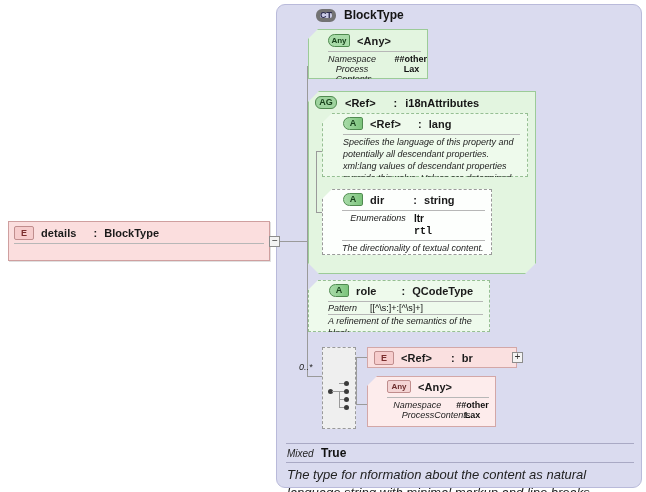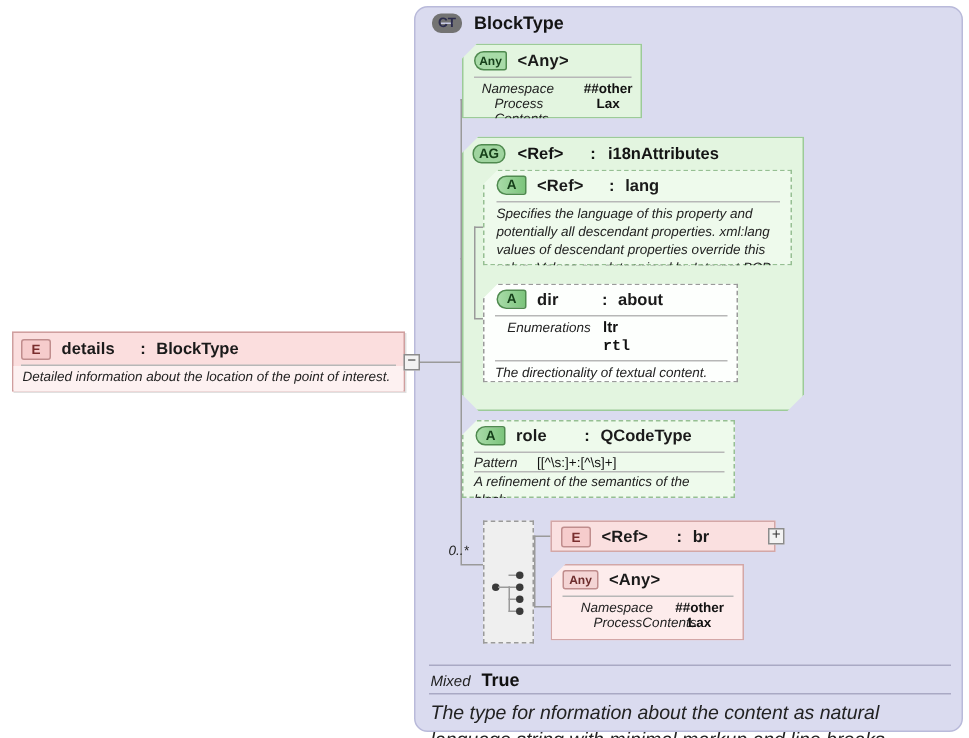--- a/index.html
+++ b/index.html
@@ -15,22 +15,22 @@
     background:#dadbef;border:1px solid #b9bada;border-radius:9px;
     box-sizing:border-box;
   }
 
   
   .badge{
     display:inline-flex;align-items:center;justify-content:center;
     font-size:9px;font-weight:bold;line-height:1;
     box-sizing:border-box;vertical-align:middle;
   }
-  .badge-ct{width:20px;height:13px;border:6px solid #737373;border-radius:6px;
-            background:#c9cbe6;color:#2c2c4e;}
+  .badge-ct{width:20px;height:13px;border:4px solid #737373;border-radius:6px;
+            background:#c9cbe6;color:#2c2c4e;margin-left:28px;}
   .badge-ag{width:22px;height:13px;border:1px solid #4f8a4f;border-radius:6px 6px 6px 6px;
             background:#9fd49f;color:#17401a;}
   .badge-a{width:20px;height:13px;border:1px solid #4f8a4f;border-radius:7px 2px 2px 7px;
            background:linear-gradient(to right,#a8dba8 0%,#7cc47c 100%);color:#16401a;}
   .badge-any-g{width:22px;height:13px;border:1px solid #4f8a4f;border-radius:7px 2px 2px 7px;
            background:#a8dba8;color:#16401a;font-size:8px;}
   .badge-any-r{width:24px;height:13px;border:1px solid #c08d8d;border-radius:2px;
            background:#f4d4d4;color:#6d2d2d;font-size:8px;}
   .badge-e{width:20px;height:14px;border:1px solid #c08d8d;border-radius:2px;
            background:#f6cccc;color:#7a2e2e;}
@@ -48,21 +48,21 @@
 
   
   .g-solid{background:#e3f5e0;border:1px solid #9ccb98;}
   .g-dash{background:#eefaec;border:1px dashed #96bf93;}
   .g-dash-white{background:#fdfffd;border:1px dashed #9a9a9a;}
   
   .r-solid{background:#fae0e0;border:1px solid #d3a7a7;}
   .r-light{background:#fdecec;border:1px solid #d3a7a7;}
 
   
-  .cut-tl{clip-path:polygon(10px 0,100% 0,100% 100%,0 100%,0 10px);}
+  .cut-tl{clip-path:polygon(10px 0,100% 0,100% 100%,0 100%,0 10px);padding-left:12px;}
   .cut-both{clip-path:polygon(11px 0,100% 0,100% calc(100% - 11px),calc(100% - 11px) 100%,11px 100%,0 calc(100% - 11px),0 11px);}
 
   
   #details-box{left:8px;top:221px;width:262px;height:40px;
     background:#fbdede;border:1px solid #cf9f9f;box-shadow:1px 1px 0 rgba(0,0,0,.12);}
   #details-box .hdr{padding-top:4px;}
   #details-box .doc{background:#fdf1f1;}
 
   
   .toggle{width:11px;height:11px;background:#f3f3f3;border:1px solid #8c8c8c;
@@ -95,21 +95,20 @@
 </div>
 
 <div class="abs box" id="details-box">
   <div class="hdr">
     <span class="badge badge-e">E</span>
     <span class="nm">details</span>
     <span class="ty" style="margin-left:10px;">:</span>
     <span class="ty">BlockType</span>
   </div>
   <div class="rule"></div>
-  <div class="doc">Detailed information about the location of the point of interest.</div>
 </div>
 
 <div class="abs toggle" style="left:269px;top:236px;">−</div>
 
 <div class="abs ln-h" style="left:280px;top:241px;width:27px;"></div>
 <div class="abs ln-v" style="left:307px;top:66px;height:310px;"></div>
 
 <div class="abs ln-h" style="left:307px;top:66px;width:11px;"></div>
 
 <div class="abs ln-h" style="left:307px;top:172px;width:9px;"></div>
@@ -158,21 +157,21 @@
   </div>
   <div class="rule" style="margin:1px 7px 0 8px;"></div>
   <div class="doc" style="padding-left:8px;padding-right:7px;">Specifies the language of this property and potentially all descendant properties. xml:lang values of descendant properties override this value. Values are determined by Internet BCP 47.</div>
 </div>
 
 <div class="abs box g-dash-white cut-tl" style="left:322px;top:189px;width:170px;height:66px;">
   <div class="hdr" style="padding-left:8px;padding-top:3px;">
     <span class="badge badge-a">A</span>
     <span class="nm">dir</span>
     <span class="ty" style="margin-left:22px;">:</span>
-    <span class="ty">about</span>
+    <span class="ty">string</span>
   </div>
   <div class="rule" style="margin:1px 6px 0 7px;"></div>
   <div style="display:flex;padding:2px 0 1px 7px;">
     <span class="fk" style="font-size:9px;font-style:italic;color:#222;width:72px;text-align:center;">Enumerations</span>
     <span style="font-size:10px;font-weight:bold;color:#111;line-height:1.25;">
       <span style="display:block;">ltr</span>
       <span style="display:block;font-family:Liberation Mono, monospace;">rtl</span>
     </span>
   </div>
   <div class="rule" style="margin:1px 6px 0 7px;"></div>

